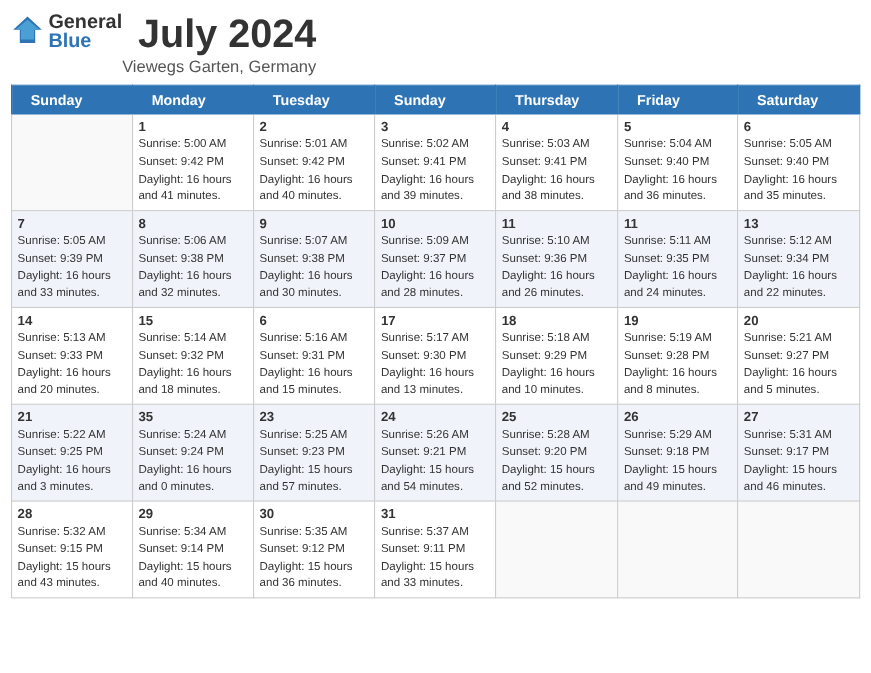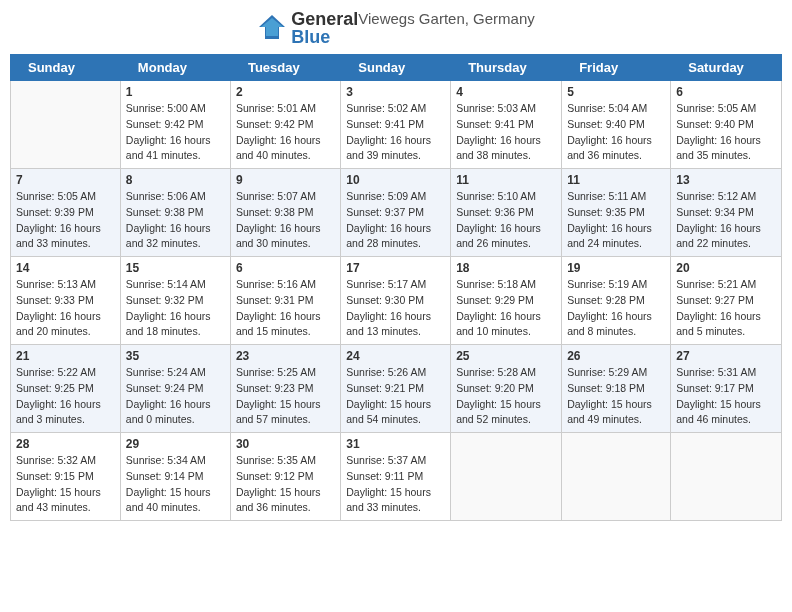--- a/index.html
+++ b/index.html
@@ -5,21 +5,21 @@
     * { box-sizing: border-box; margin: 0; padding: 0; }
     body {
       font-family: Arial, sans-serif;
       background: #fff;
       width: 792px;
       min-height: 612px;
       padding: 10px;
     }
     .header {
       display: flex;
-      justify-content: center;
+      justify-content: flex-start;
       align-items: flex-start;
       margin-bottom: 8px;
     }
     .logo {
       display: flex;
       align-items: center;
     }
     .logo-text {
       display: flex;
       flex-direction: column;
@@ -99,20 +99,21 @@
     <svg class="logo-icon" viewBox="0 0 30 30">
       <polygon points="15,2 28,14 22,14 22,26 8,26 8,14 2,14" fill="#2e74b5"></polygon>
       <polygon points="15,5 26,14 21,14 21,23 9,23 9,14 4,14" fill="#4a9fd4"></polygon>
     </svg>
     <div class="logo-text">
       <span class="logo-general">General</span>
       <span class="logo-blue">Blue</span>
     </div>
   </div>
   <div class="title-block">
+    <div class="month-title">July 2024</div>
     <div class="location">Viewegs Garten, Germany</div>
   </div>
 </div>
 
 <table class="calendar">
   <thead>
     <tr>
     <th>Sunday</th>
         <th>Monday</th>
         <th>Tuesday</th>

